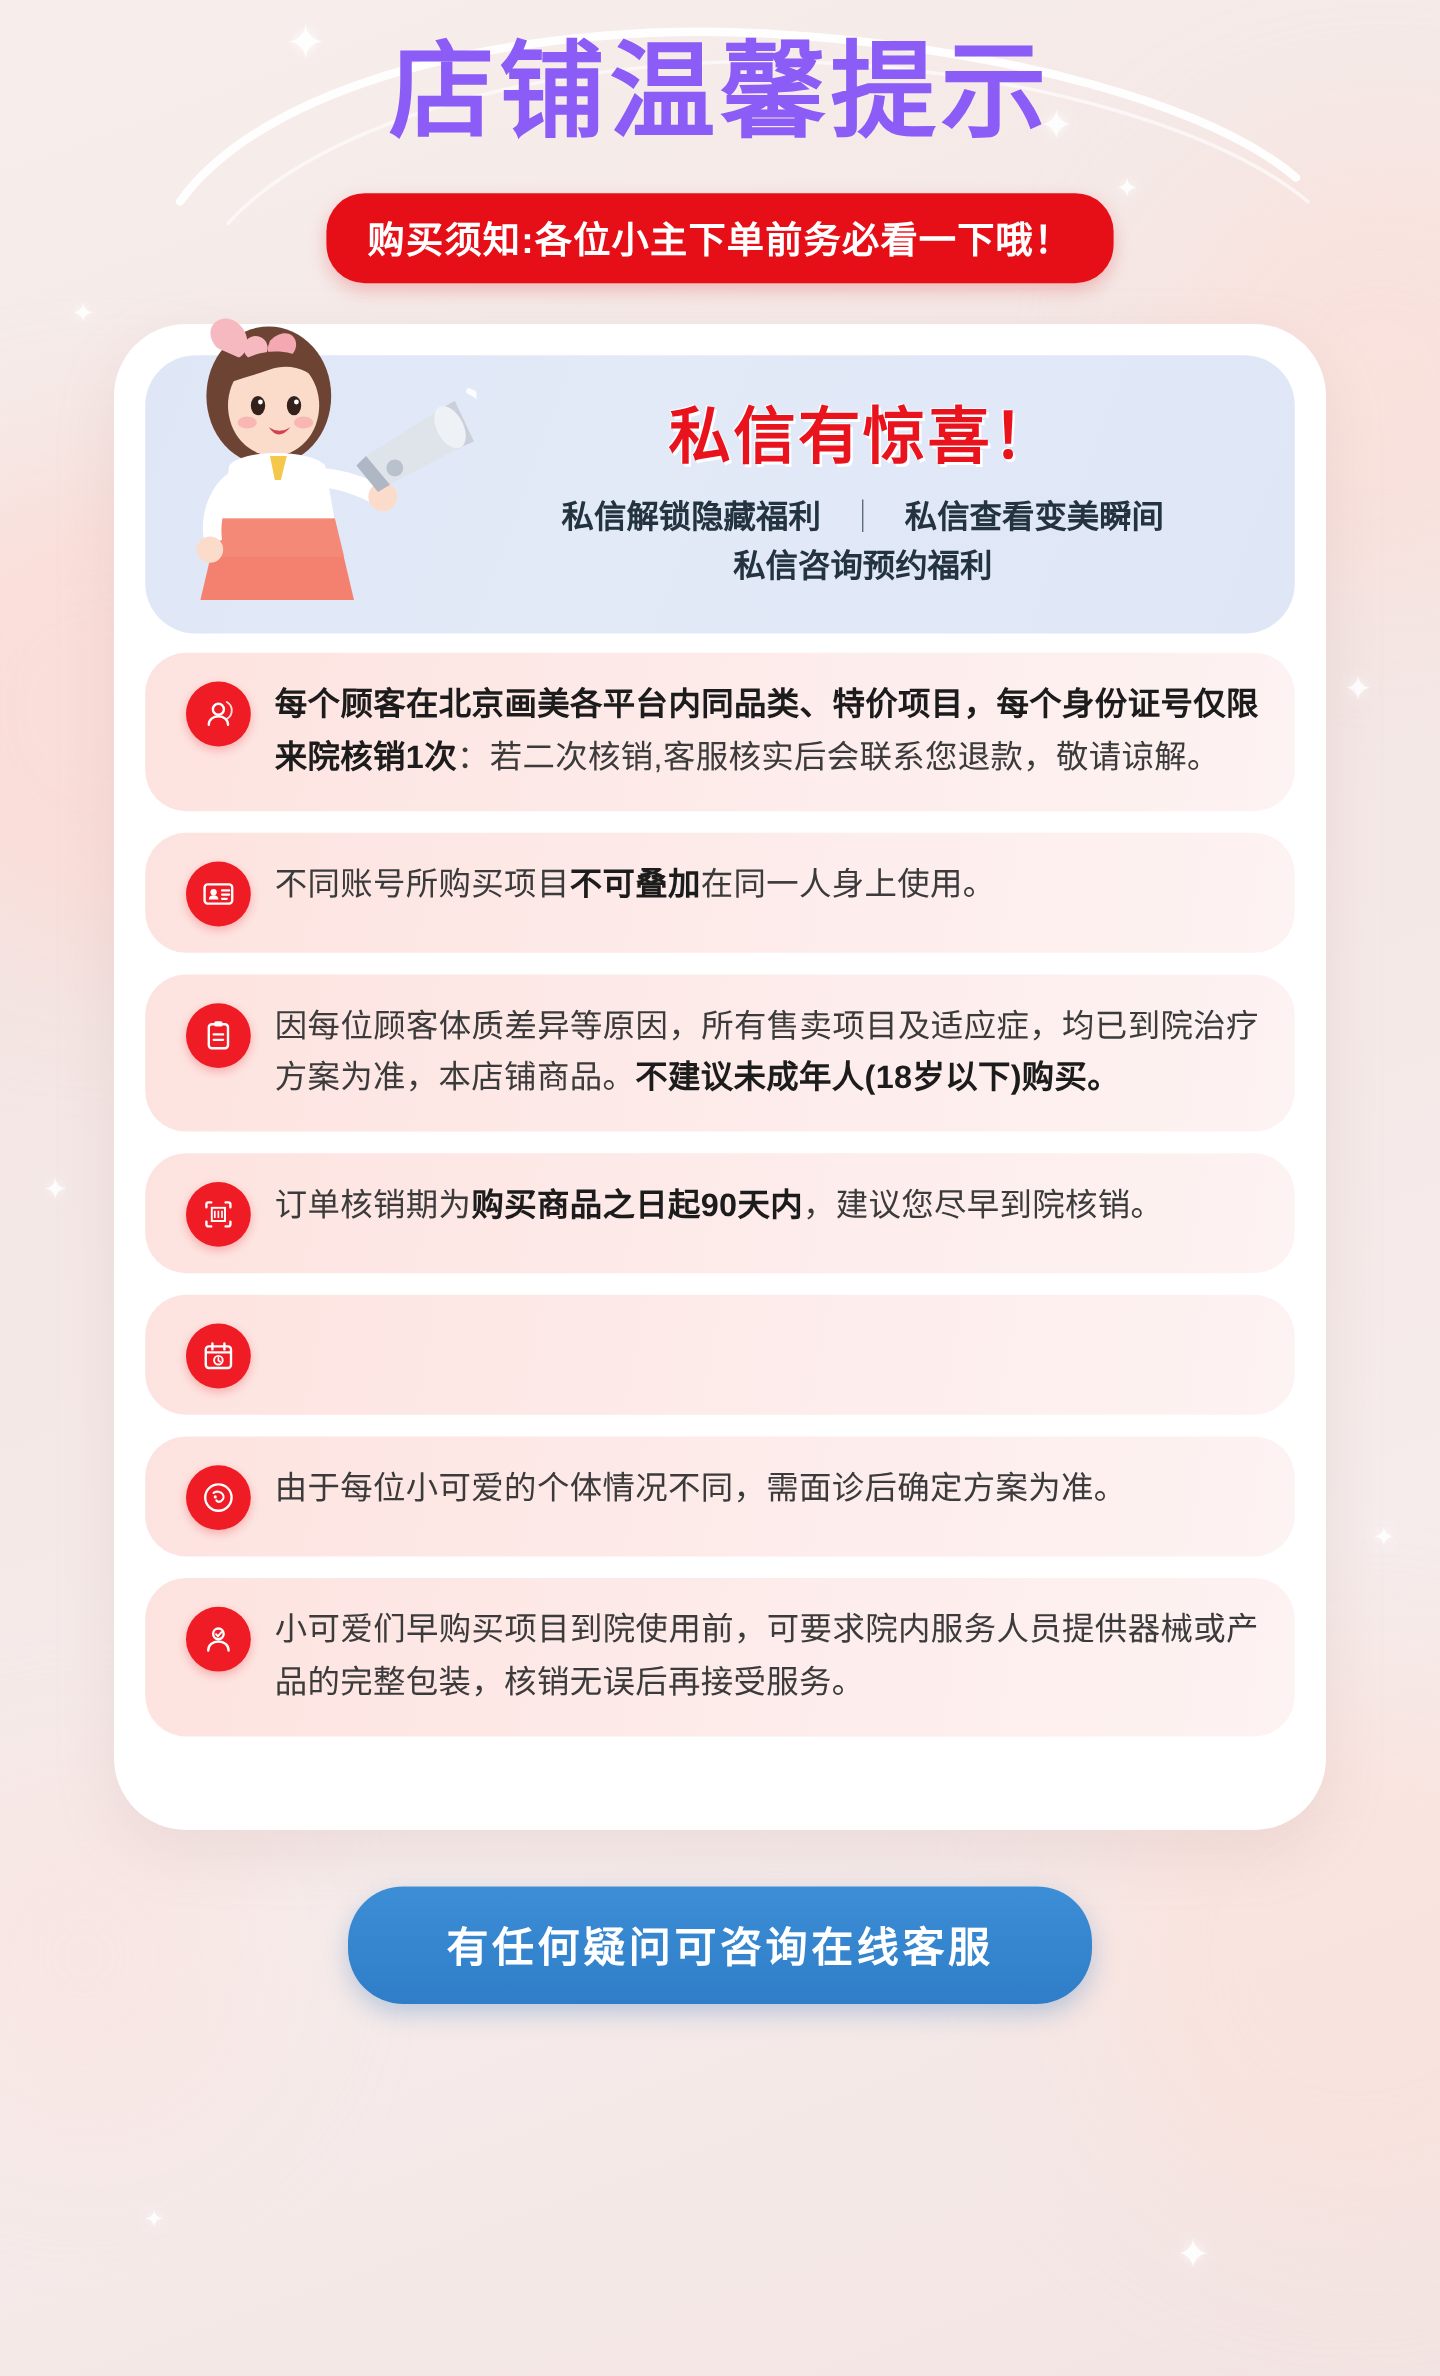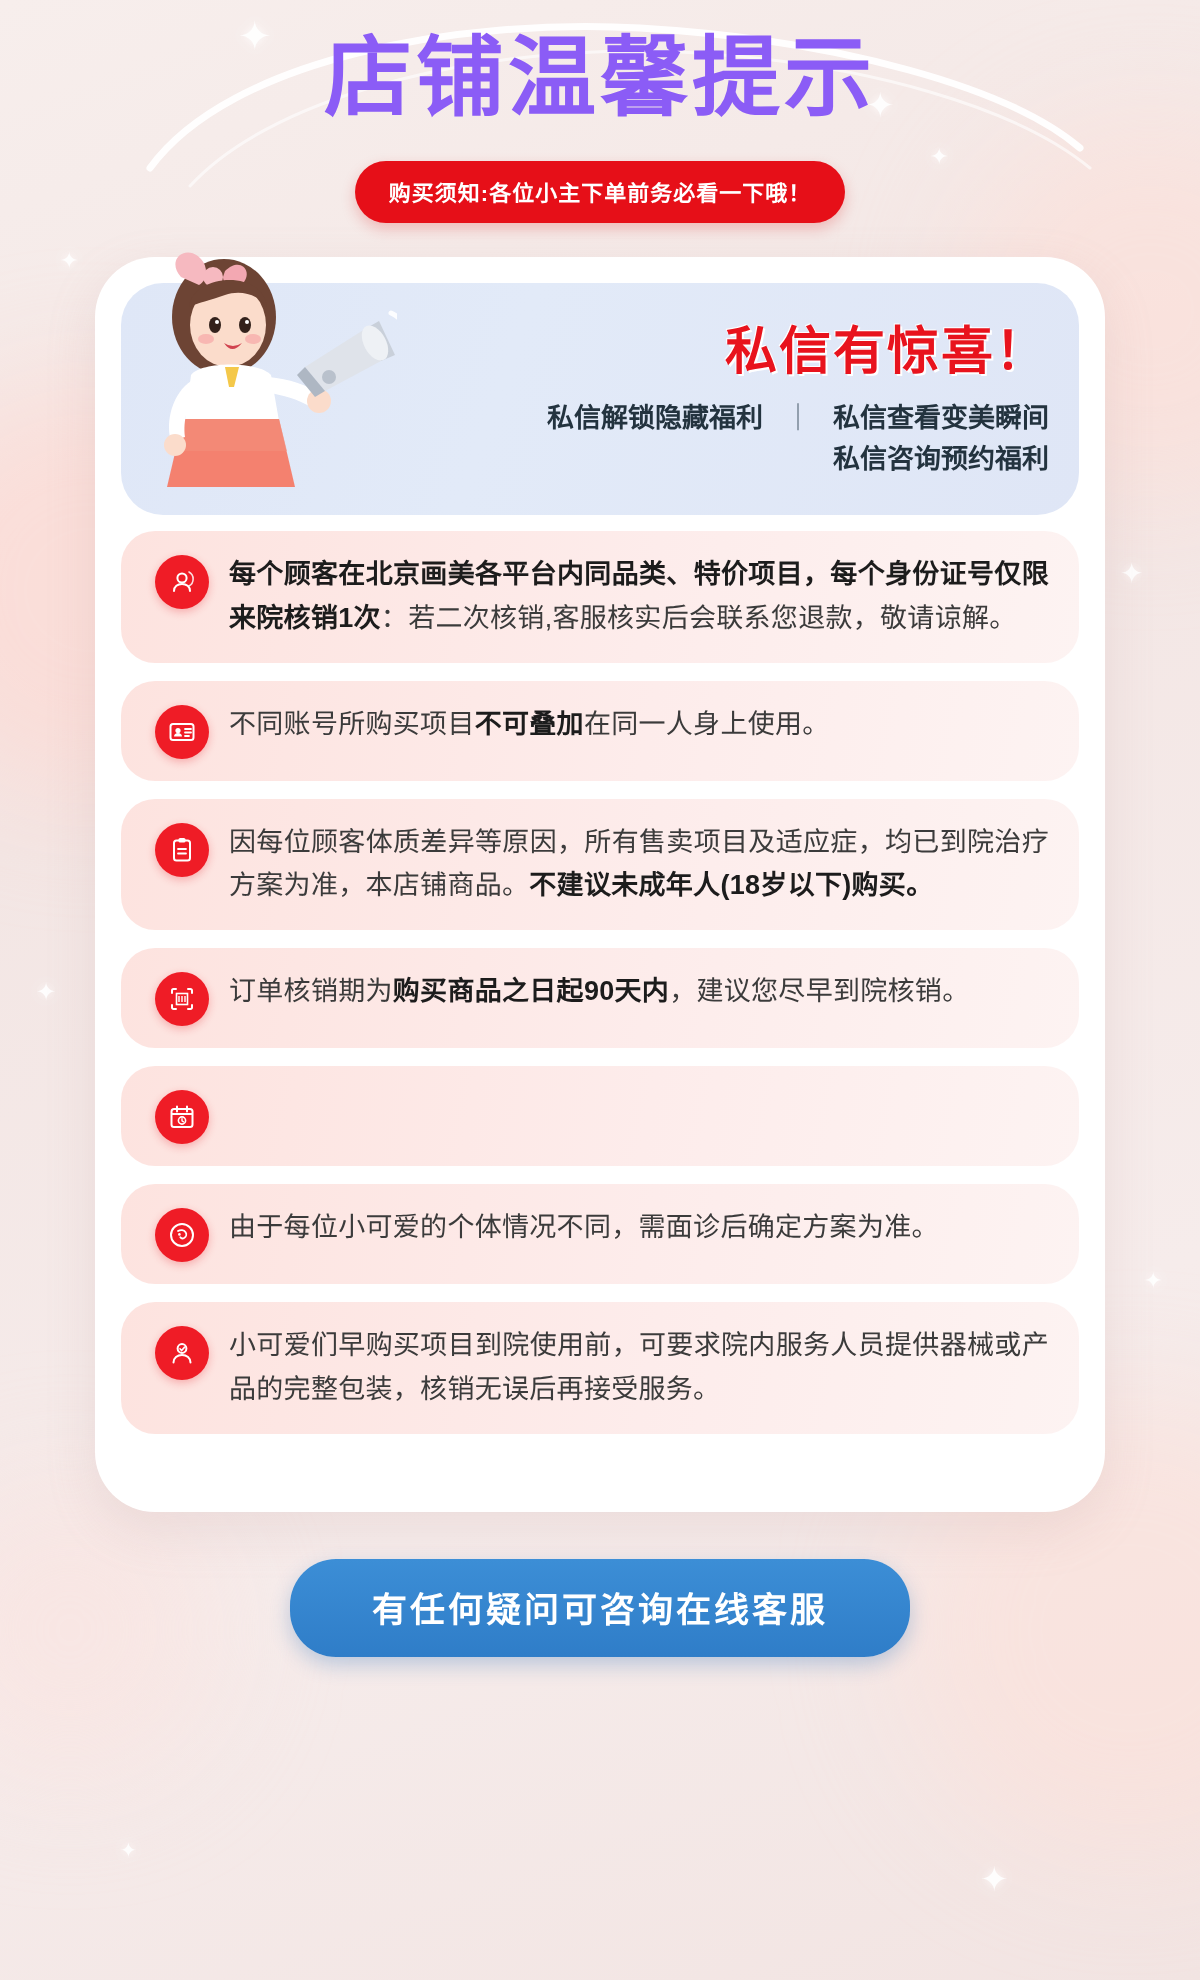--- a/index.html
+++ b/index.html
@@ -61,21 +61,21 @@
     line-height: 1.15;
     position: relative;
     z-index: 3;
     font-family: Liberation Mono, monospace;
   }
   .sub-banner {
     display: inline-block;
     margin-top: 26px;
     background: #e60f18;
     color: #ffffff;
-    font-size: 22px;
+    font-size: 31px;
     font-weight: 700;
     padding: 14px 34px 16px;
     border-radius: 32px;
     letter-spacing: 1px;
     box-shadow: 0 6px 14px rgba(220, 40, 40, .25);
   }
 
   
   .card {
     position: relative;
@@ -96,21 +96,21 @@
     height: 232px;
     border-radius: 42px;
     background: linear-gradient(110deg, #dfe7f7 0%, #e2eaf8 40%, #dfe6f6 100%);
     overflow: visible;
   }
   .dm-text-wrap {
     position: absolute;
     left: 268px;
     right: 30px;
     top: 26px;
-    text-align: right;
+    text-align: center;
   }
   .dm-title {
     font-size: 52px;
     font-weight: 900;
     color: #e8131d;
     letter-spacing: 2px;
     margin: 0 0 14px;
     text-shadow: 2px 2px 0 #ffffff, -1px -1px 0 #ffffff;
   }
   .dm-line {

